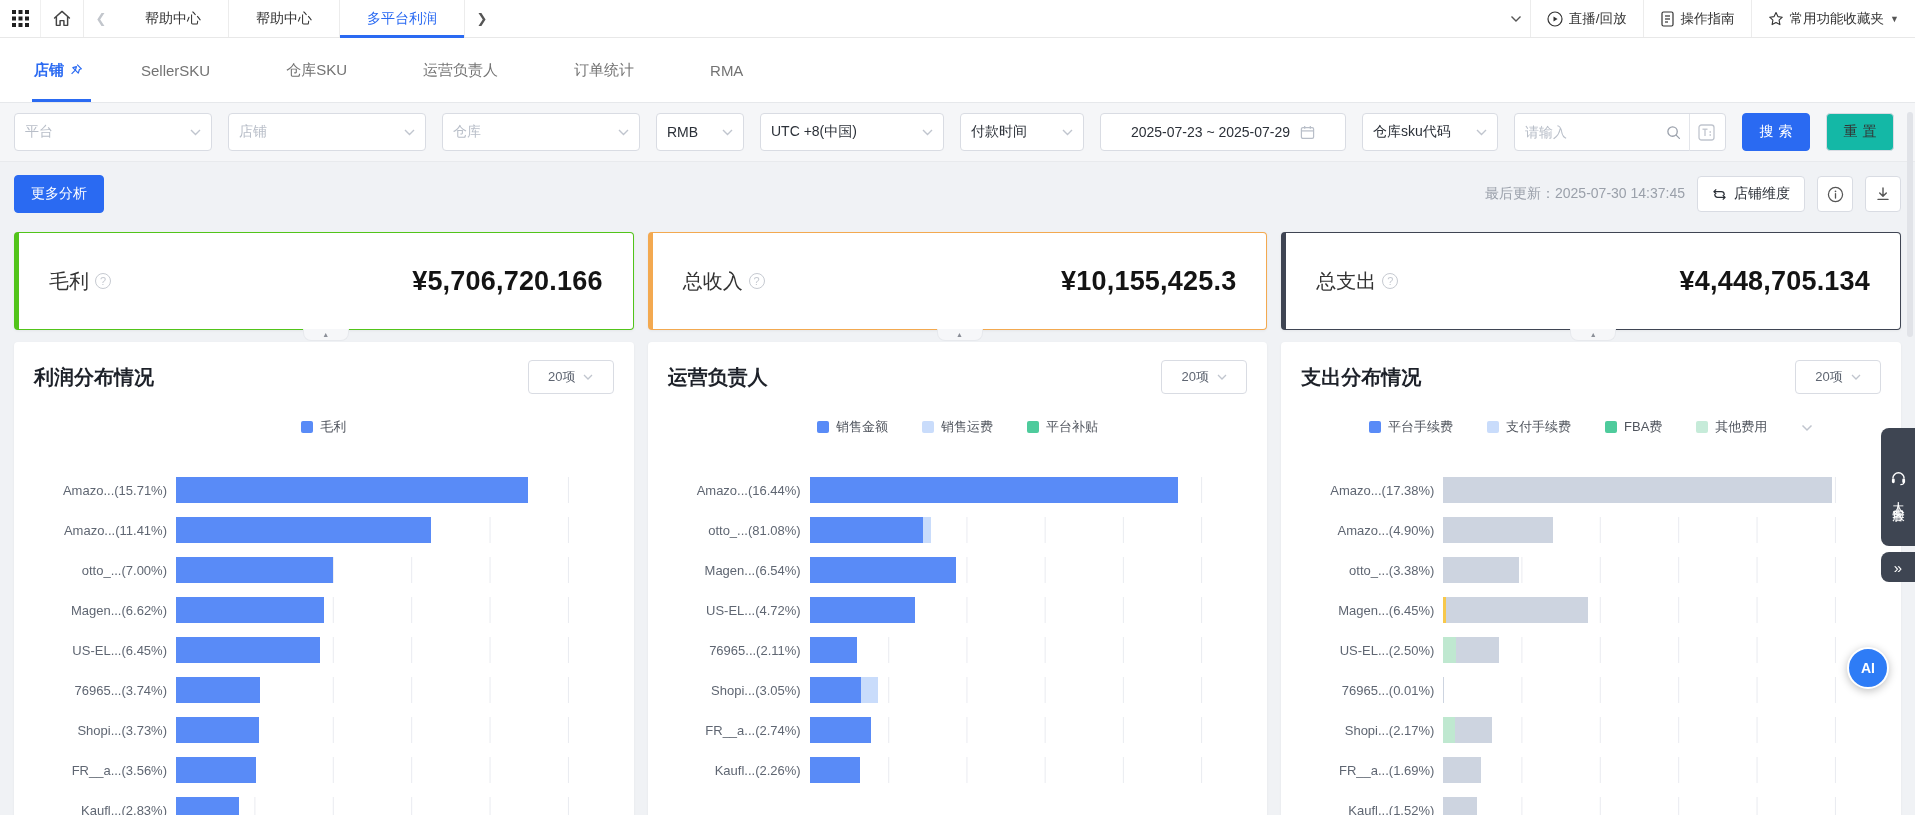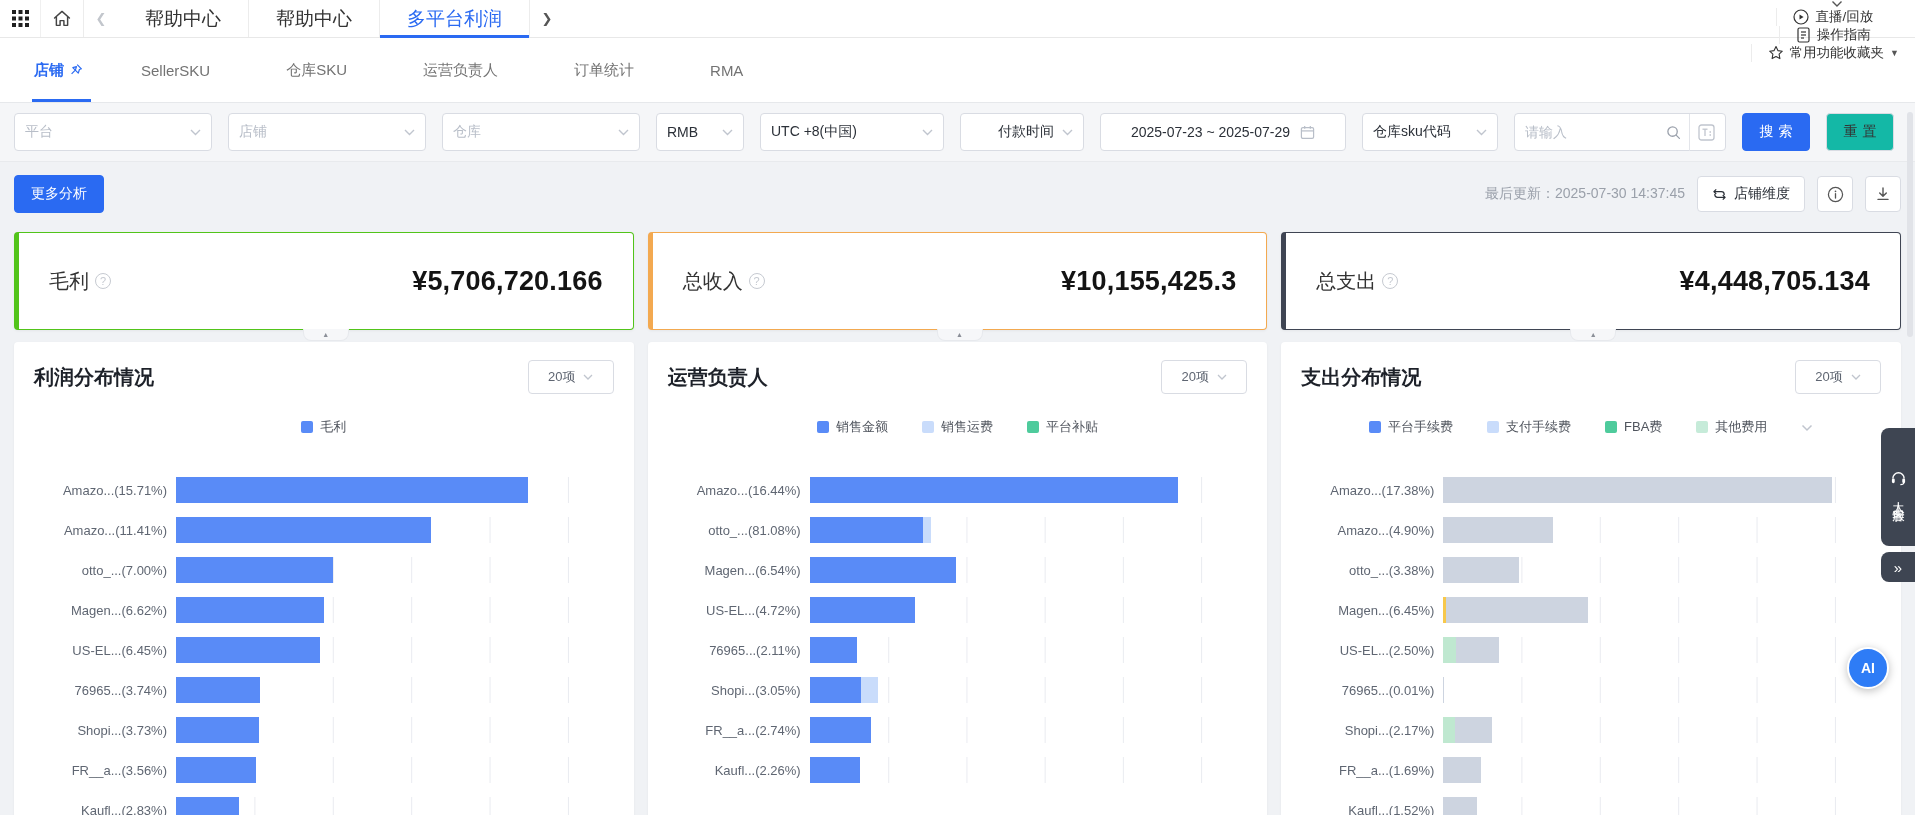--- a/index.html
+++ b/index.html
@@ -6,45 +6,45 @@
   html,body { background:#e9ebee; }
   body { font-family:"Liberation Sans","DejaVu Sans",sans-serif; }
   #app { position:relative; width:1915px; height:815px; background:#f0f2f5; overflow:hidden; }
 
   
   .titlebar { height:38px; background:#fff; border-bottom:1px solid #e8e8e8; display:flex; align-items:stretch; }
   .tb-left { display:flex; align-items:stretch; }
   .grid-btn { width:40px; display:flex; align-items:center; justify-content:center; cursor:pointer; }
   .home-btn { width:44px; display:flex; align-items:center; justify-content:center; border-left:1px solid #f0f0f0; border-right:1px solid #ececec; cursor:pointer; }
   .tab-arrow { width:34px; display:flex; align-items:center; justify-content:center; color:#c2c6cc; font-size:13px; cursor:pointer; }
-  .wtab { position:relative; display:flex; align-items:center; padding:0 27px; font-size:19px; color:#333; border-right:1px solid #ececec; cursor:pointer; white-space:nowrap; }
+  .wtab { position:relative; display:flex; align-items:center; padding:0 27px; font-size:14px; color:#333; border-right:1px solid #ececec; cursor:pointer; white-space:nowrap; }
   .wtab.active { color:#2a6af2; font-weight:normal; }
   .wtab.active::after { content:""; position:absolute; left:0; right:0; bottom:-1px; height:3px; background:#2a6af2; }
-  .tb-right { margin-left:auto; display:flex; align-items:center; font-size:13.5px; color:#333;flex-direction:column; }
+  .tb-right { margin-left:auto; display:flex; font-size:13.5px; color:#333; }
   .tb-item { display:flex; align-items:center; gap:6px; padding:0 16px; height:100%; cursor:pointer; white-space:nowrap; }
   .tb-item + .tb-item { border-left:1px solid #ececec; }
   .caret-down { font-size:9px; color:#555; }
   .chev { display:inline-flex; }
 
   
   .subnav { height:65px; background:#fff; border-bottom:1px solid #e6e8eb; display:flex; align-items:center; padding-left:20px; }
   .nav-item { position:relative; height:100%; display:flex; align-items:center; gap:5px; padding:0 38px; font-size:15px; color:#737373; cursor:pointer; white-space:nowrap; }
   .nav-item.active { color:#2a6af2; font-weight:bold; }
   .nav-item.active::after { content:""; position:absolute; left:12px; right:12px; bottom:0; height:3px; background:#2a6af2; }
 
   
   .filter-strip { background:#f5f6f8; border-bottom:1px solid #e8eaed; padding:10px 14px; display:flex; align-items:center; gap:16px; }
   .ctl { background:#fff; border:1px solid #d9dce3; border-radius:4px; height:38px; display:flex; align-items:center; padding:0 10px; font-size:14px; color:#2b3038; cursor:pointer; }
   .ctl .grow { flex:1; }
   .ctl .ph { color:#b8bec8; }
   .sel-chev { margin-left:8px; flex:none; }
   .w-select { width:198px; }
   .w-cur { width:88px; }
   .w-tz { width:184px; }
-  .w-time { width:124px;text-align:right; }
+  .w-time { width:124px; }
   .w-date { width:246px; justify-content:center; gap:10px; }
   .w-skut { width:136px;justify-content:flex-end; }
   .w-kw { width:212px; cursor:text; }
   .w-kw input { border:none; outline:none; flex:1; min-width:0; font-size:14px; color:#2b3038; font-family:inherit; background:transparent; }
   .w-kw input::placeholder { color:#b8bec8; }
   .kw-divider { width:1px; height:37px; background:#e3e5ea; margin:0 8px 0 8px; flex:none; }
   .btn { height:38px; border-radius:4px; font-size:14px; display:flex; align-items:center; justify-content:center; cursor:pointer; white-space:nowrap; }
   .btn-primary { background:#2a6af2; color:#fff; border:1px solid #2a6af2; width:68px; letter-spacing:5px; text-indent:5px; }
   .btn-plain { background:#14b8a6; color:#333; border:1px solid #d9dce3; width:68px; letter-spacing:5px; text-indent:5px; }
 

